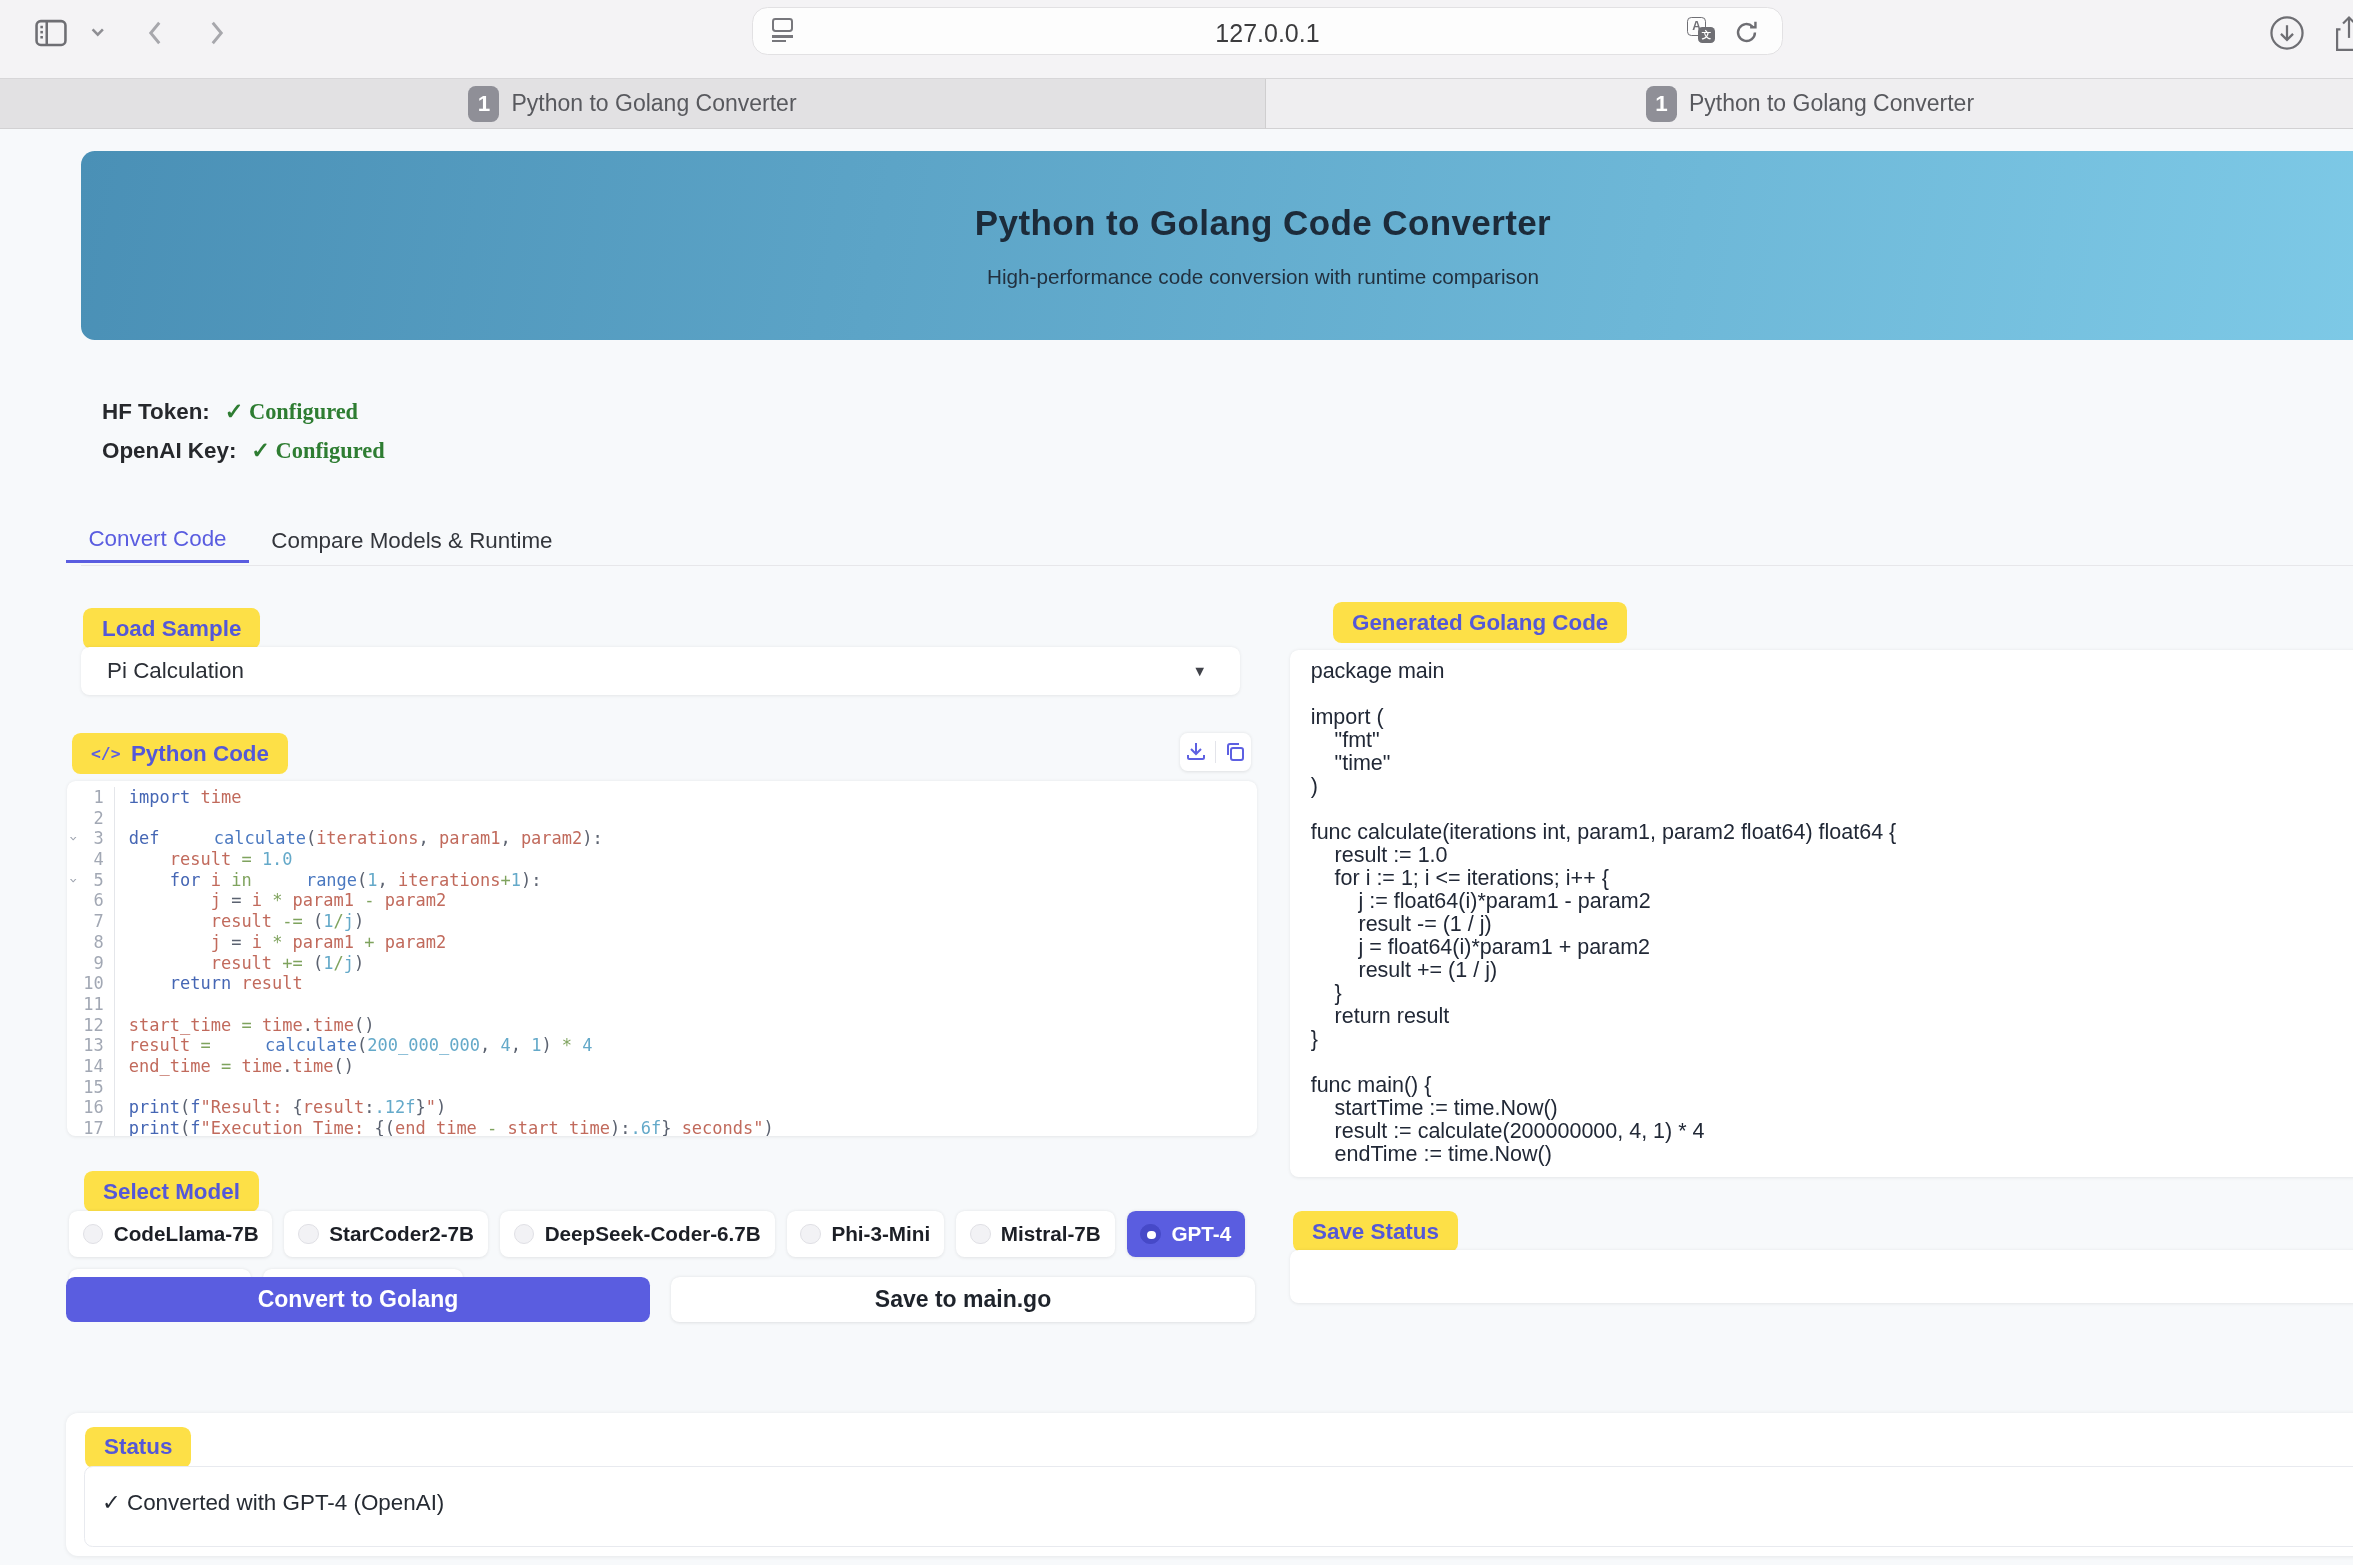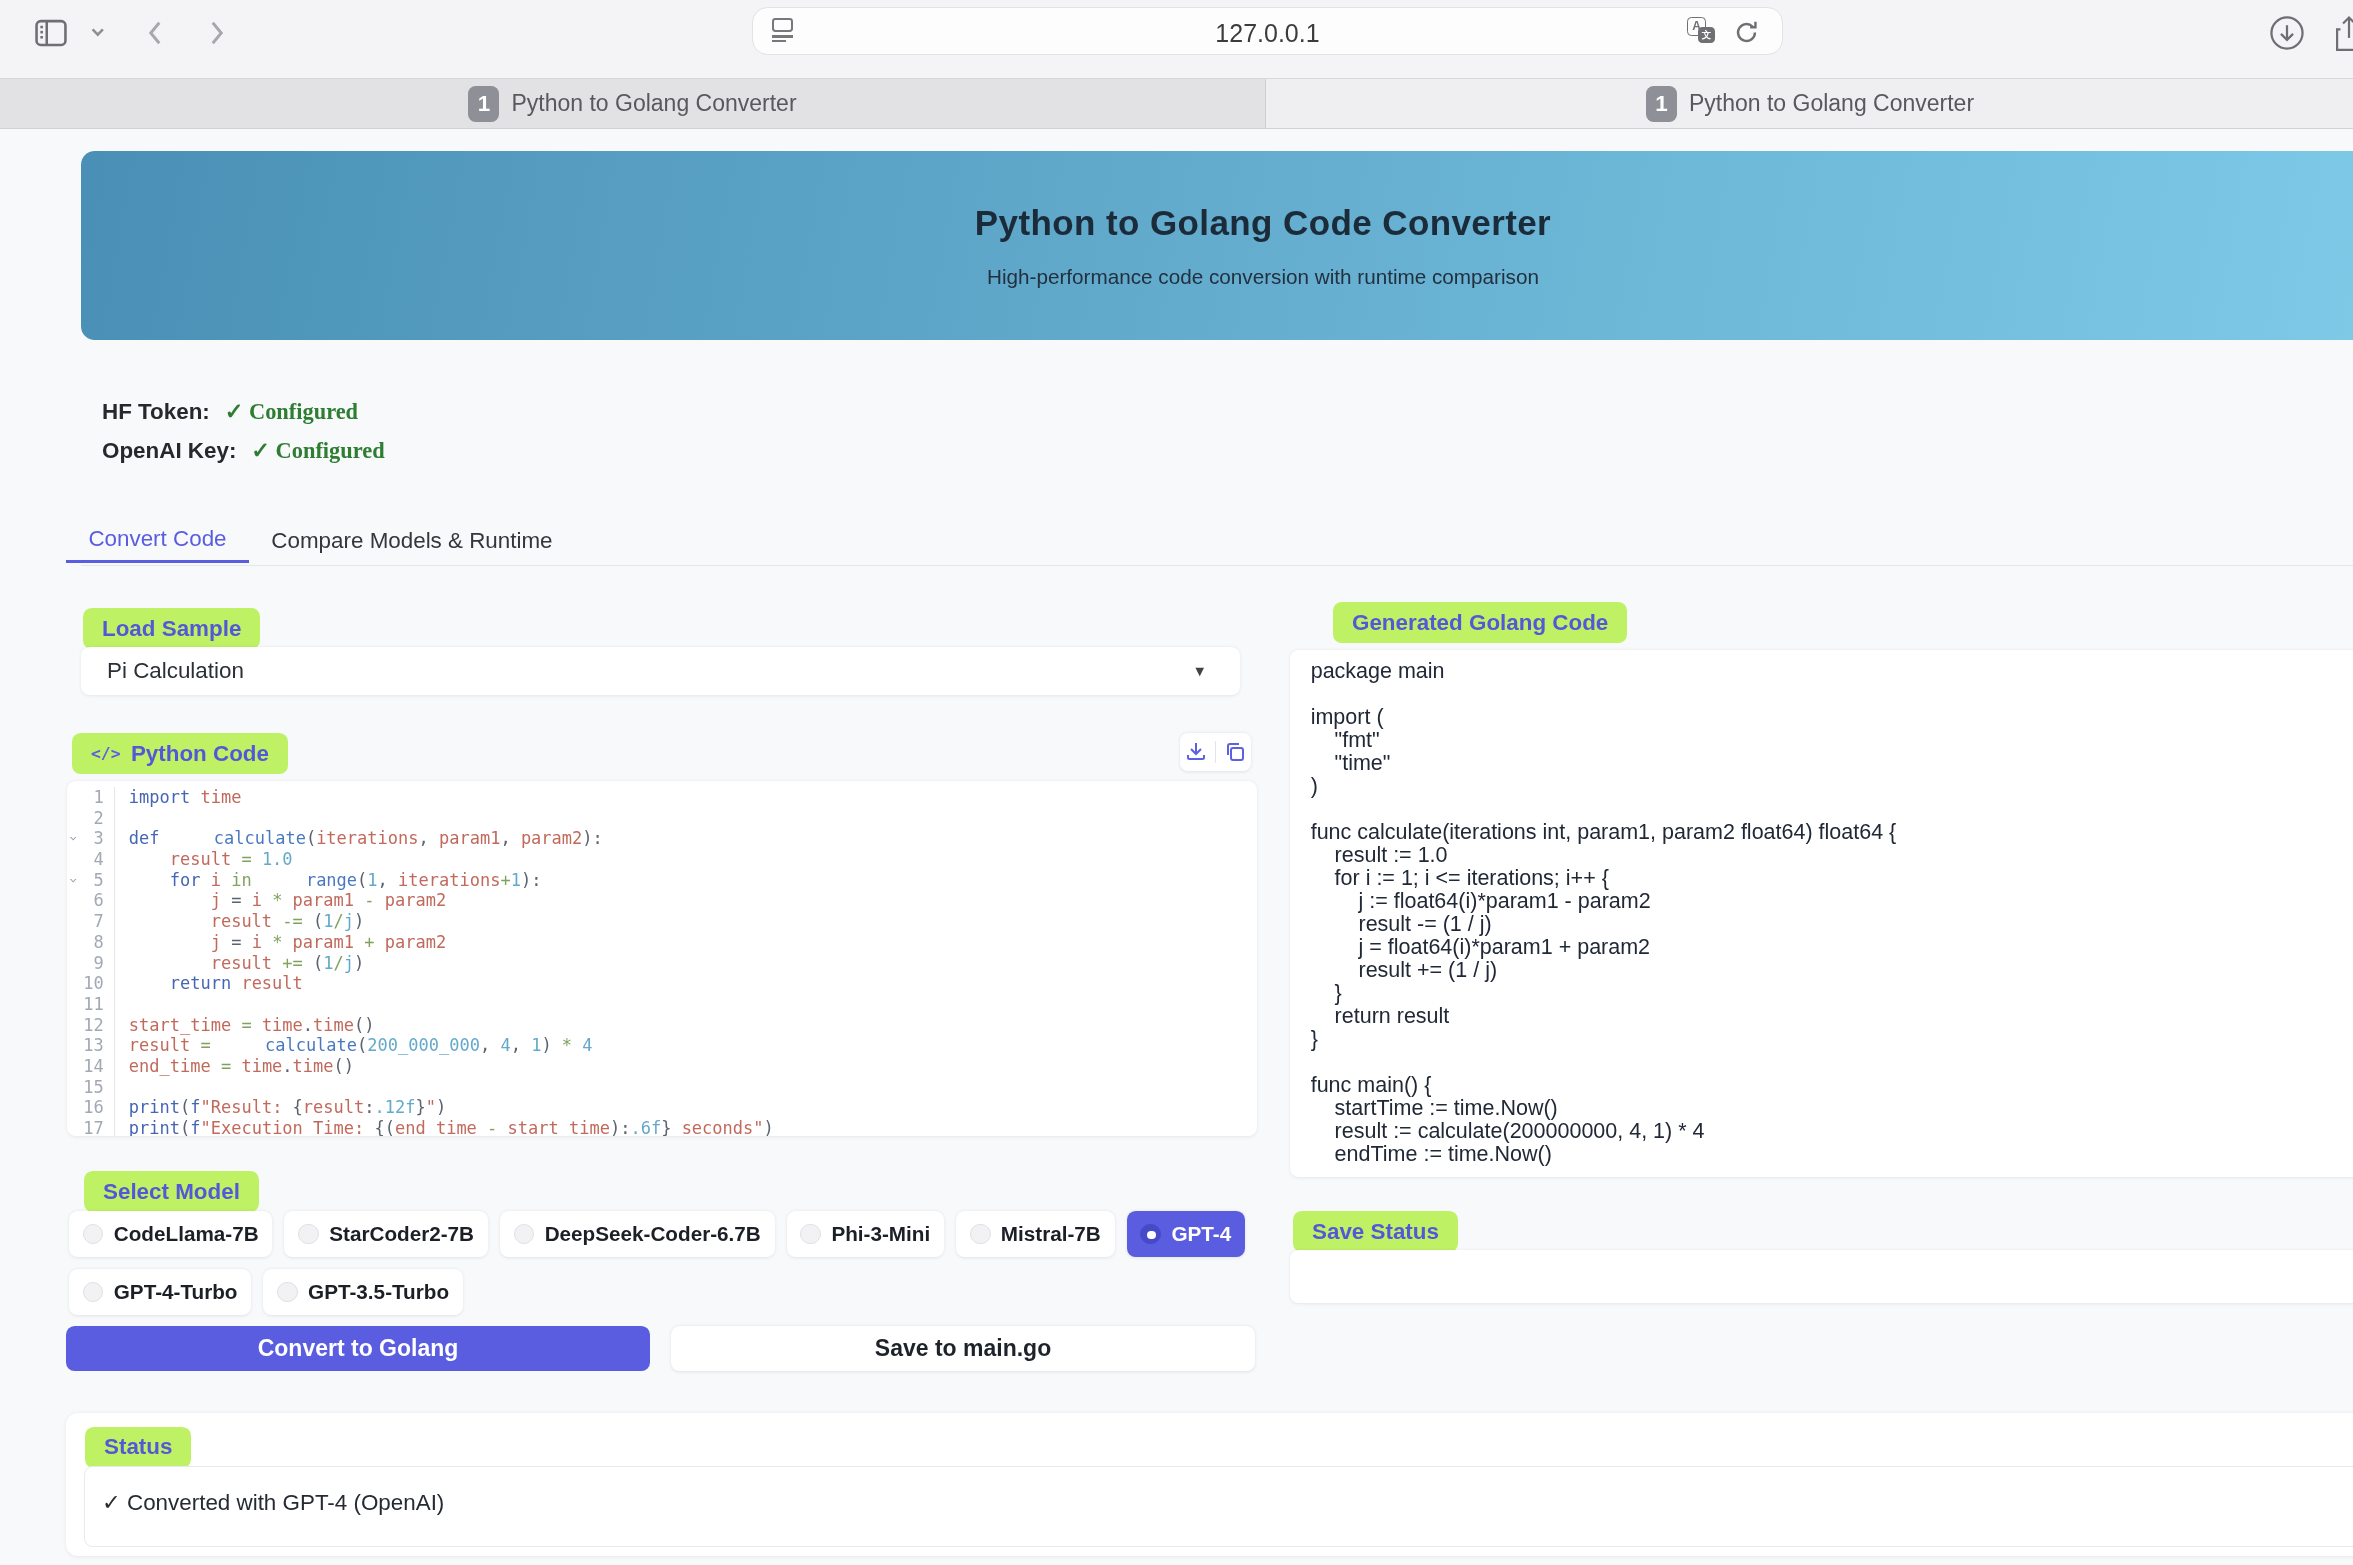--- a/index.html
+++ b/index.html
@@ -57,21 +57,21 @@
   .cred b { color:#26282c; font-weight:bold; }
   .cred .ok { color:#2e7d32; font-weight:bold; margin-left:8.6px;font-family:Liberation Serif, serif; }
   .cred1 { top:269px; } .cred2 { top:308px; }
 
   .navtabs { position:absolute; left:66px; top:389px; height:48px; display:flex; }
   .navtab { padding:0 22.4px; font-size:22.4px; display:flex; align-items:center; height:45px;
             color:#33363c; cursor:pointer; }
   .navtab.active { color:#5a5de0; border-bottom:3.4px solid #5a5de0; }
   .navtabs-rule { position:absolute; left:81px; top:436px; width:2364px; height:0.9px; background:#e7e7ea; }
 
-  .pill { display:inline-flex; align-items:center; gap:10.3px; background:#bef264; color:#5458d8;
+  .pill { display:inline-flex; align-items:center; gap:10.3px; background:#fde047; color:#5458d8;
           font-weight:bold; font-size:22.4px; border-radius:8.6px; padding:0 19px; height:41px; }
 
   
   .pill-load   { position:absolute; left:83px;  top:479px; }
   .dropdown { position:absolute; left:81px; top:518px; width:1159px; height:48px; background:#fff;
               border-radius:8.6px; box-shadow:0 0.9px 3.4px rgba(0,0,0,.08); display:flex; align-items:center; }
   .dropdown .val { font-size:22.4px; color:#2b2f36; margin-left:26px; flex:1; }
   .dropdown .caret { font-size:14.6px; color:#41434a; margin-right:33px; }
 
   .pill-python { position:absolute; left:72px; top:604px; }
@@ -100,21 +100,21 @@
            gap:12px 12px; }
   .chip { height:46px; background:#fff; border-radius:8.6px; box-shadow:0 0.9px 3.4px rgba(0,0,0,.09);
           display:flex; align-items:center; gap:10.3px; padding:0 13.8px; font-size:20.7px; font-weight:600;
           color:#1c1f26; cursor:pointer; }
   .radio { width:20.7px; height:20.7px; border-radius:50%; background:#f2f2f5; border:0.9px solid #e0e0e5; }
   .chip.sel { background:#5a5de0; color:#fff; }
   .chip.sel .radio { background:#4649c8; border-color:#4649c8; position:relative; }
   .chip.sel .radio::after { content:""; position:absolute; left:6px; top:6px; width:8.6px; height:8.6px;
                             border-radius:50%; background:#fff; }
 
-  .actions { position:absolute; left:66px; top:1197px; width:1189px; display:flex; gap:21px; }
+  .actions { position:absolute; left:66px; top:1148px; width:1189px; display:flex; gap:21px; }
   .btn { flex:1; height:45px; border:none; border-radius:8.6px; font-size:23px; font-weight:bold;
          font-family:"Liberation Sans", sans-serif; cursor:pointer; }
   .btn-convert { background:#5a5de0; color:#fff; }
   .btn-save { background:#fff; color:#1e232b; box-shadow:0 0.9px 3.4px rgba(0,0,0,.10); }
 
   .status-card { position:absolute; left:66px; top:1284px; width:2379px; height:143px; background:#fff;
                  border-radius:12px; box-shadow:0 0.9px 4.3px rgba(0,0,0,.07); }
   .pill-status { position:absolute; left:19px; top:13.8px;text-align:center; }
   .status-box { position:absolute; left:18px; top:53px; width:2324px; height:81px; background:#fff;
                 border:1.7px solid #e8eaef; border-radius:8.6px; }

